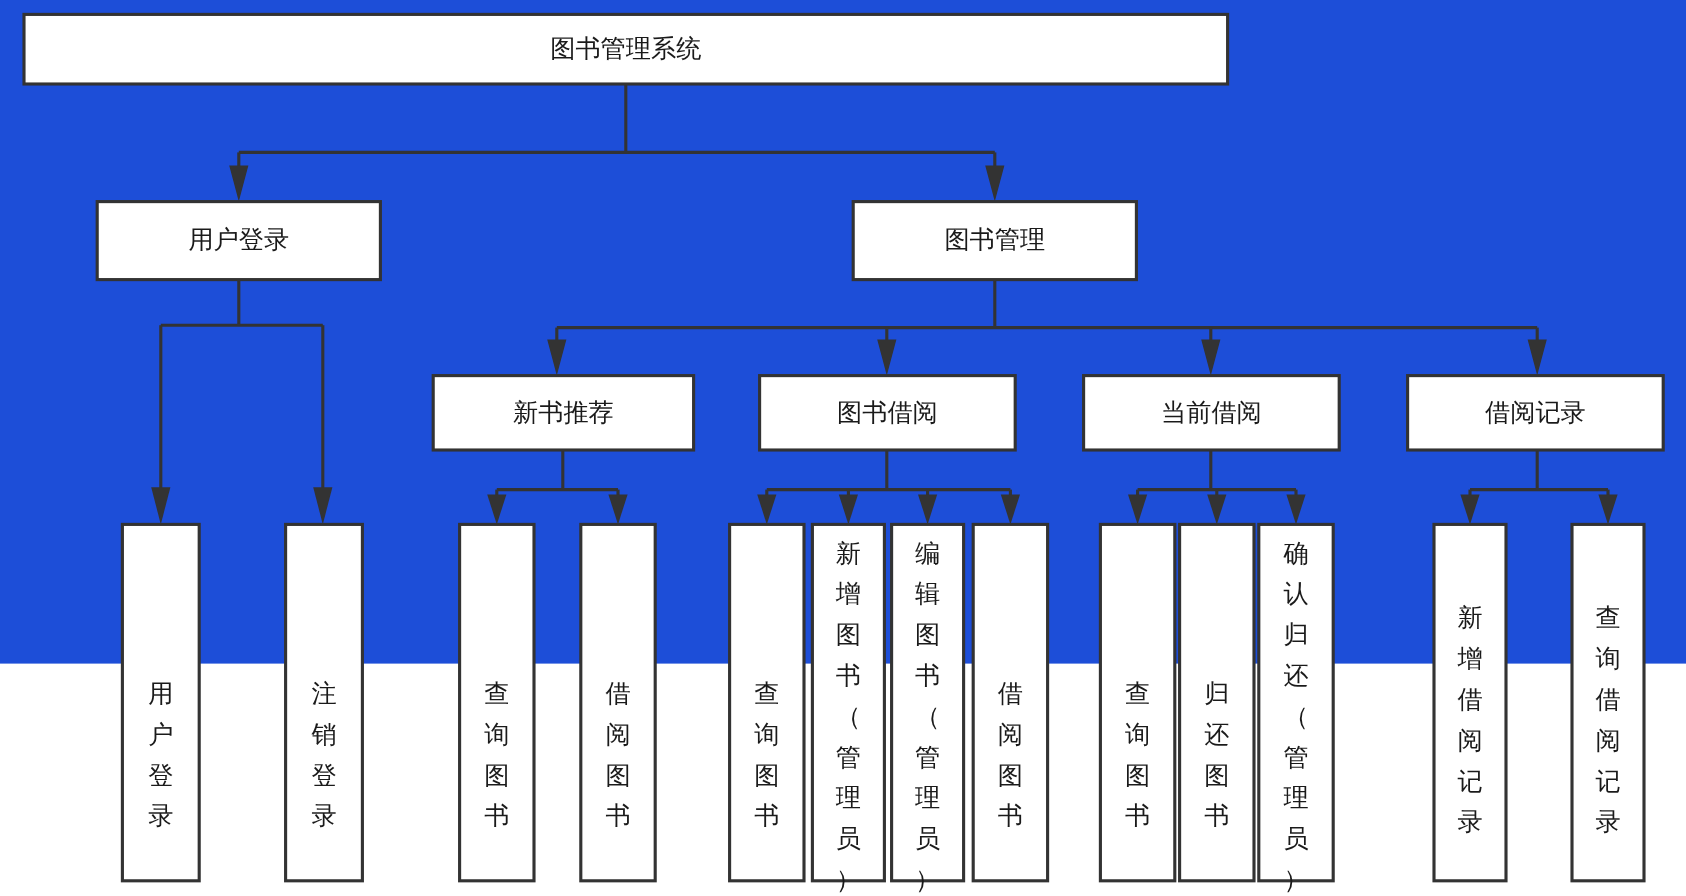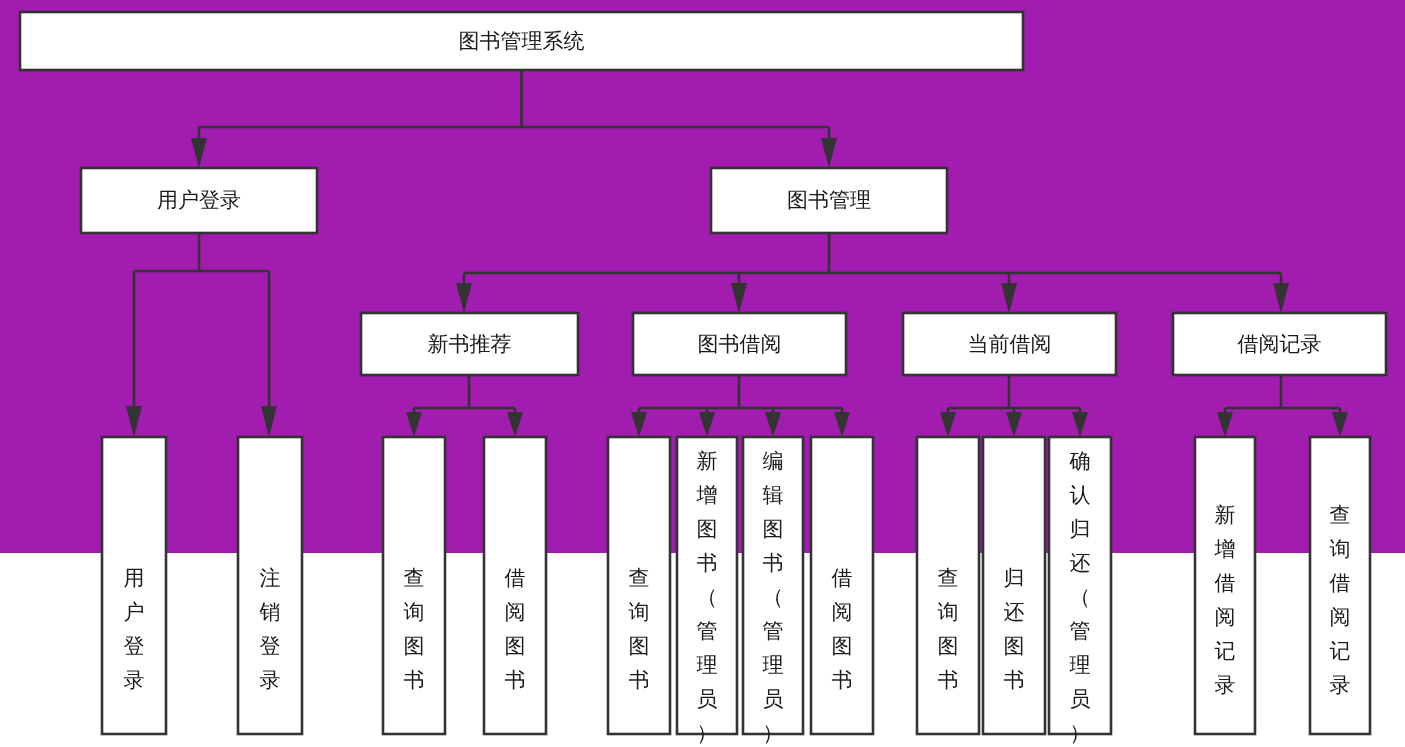--- a/index.html
+++ b/index.html
@@ -10,21 +10,21 @@
   body {
     width: 1405px;
     height: 747px;
     font-family: "Liberation Sans", sans-serif;
     overflow: hidden;
   }
   #diagram-root {
     position: relative;
     width: 1405px;
     height: 553px;
-    background: #a21caf;
+    background: #1d4ed8;
   }
   svg#flowchart {
     position: absolute;
     left: 0;
     top: 0;
     width: 1405px;
     height: 747px;
     display: block;
   }
   .node-rect {

